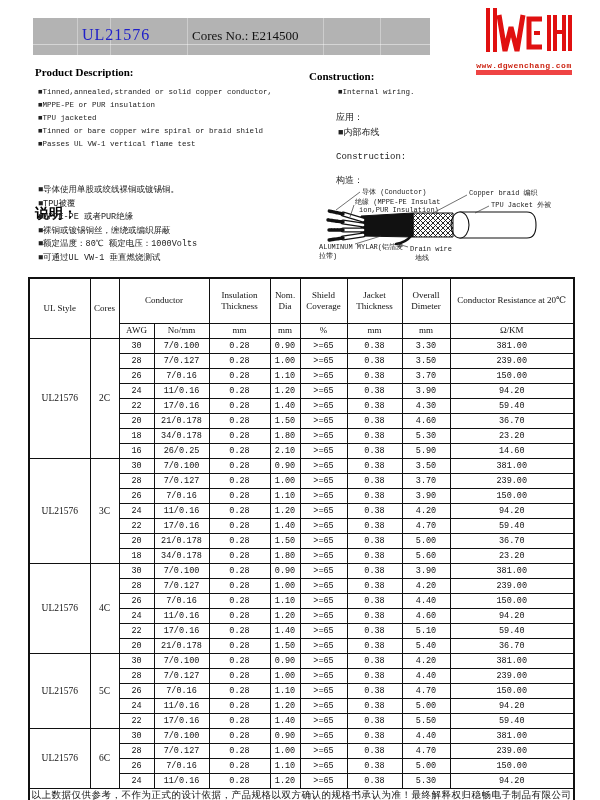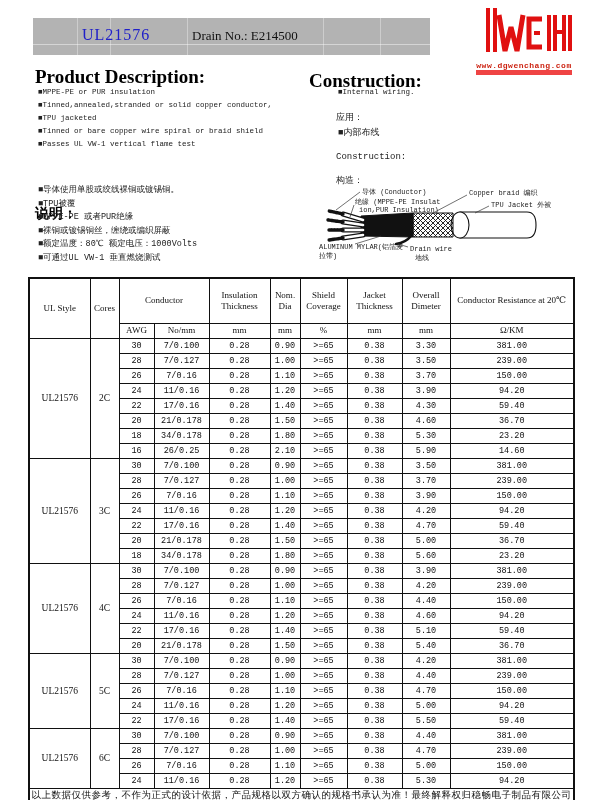--- a/index.html
+++ b/index.html
@@ -11,21 +11,21 @@
   .header-bar .hline { position:absolute; left:0; top:26px; width:100%; height:1px; background:rgba(255,255,255,.45); }
   .header-bar .vline { position:absolute; top:0; width:1px; height:100%; background:rgba(255,255,255,.35); }
   .ul-style { position:absolute; left:49px; top:8px; font-size:16px; letter-spacing:1px; color:#2020c8; font-family:"Liberation Serif","DejaVu Serif",serif; }
   .file-no  { position:absolute; left:159px; top:10px; font-size:13px; color:#111; font-family:"Liberation Serif","DejaVu Serif",serif; }
 
   .logo-wrap { position:absolute; left:468px; top:5px; width:112px; height:62px; text-align:center; }
   .logo-wrap svg { display:block; margin:0 auto; }
   .website { display:inline-block; margin-top:2px; font-size:8px; letter-spacing:.5px; color:#cc2211; border-bottom:5px solid #ef4444; font-weight:bold; }
 
   
-  .sec-title { position:absolute; font-family:"Liberation Serif","DejaVu Serif",serif; font-weight:bold; font-size:19px; color:#000; }
+  .sec-title { position:absolute; font-family:"Liberation Serif","DejaVu Serif",serif; font-weight:bold; font-size:11px; color:#000; }
   .sec-title-cn { position:absolute; font-family:"Liberation Serif","DejaVu Serif",serif; font-weight:bold; font-size:14px; color:#000000;margin-top:39px; }
   .bullets { position:absolute; list-style:none; }
   .bullets li { font-size:7.5px; line-height:13px; white-space:nowrap; color:#222; }
   .bullets-cn li { font-size:8.5px; line-height:13.5px; }
   .small-label { position:absolute; font-size:9px; color:#222;padding-left:27px; }
 
   
   .diagram { position:absolute; left:303px; top:183px; width:290px; height:93px; }
   .diagram text { font-family:"Liberation Mono","DejaVu Sans Mono",monospace; font-size:7px; fill:#222; }
 
@@ -43,21 +43,21 @@
 <body>
 
 <div class="header-bar">
   <div class="hline"></div>
   <div class="vline" style="left:44px"></div>
   <div class="vline" style="left:77px"></div>
   <div class="vline" style="left:154px"></div>
   <div class="vline" style="left:290px"></div>
   <div class="vline" style="left:347px"></div>
   <span class="ul-style">UL21576</span>
-  <span class="file-no">Drain No.: E214500</span>
+  <span class="file-no">Cores No.: E214500</span>
 </div>
 
 <div class="logo-wrap">
   <svg width="100" height="50" viewBox="0 0 100 50">
     <g stroke="#e01010" fill="none">
 
       <line x1="14" y1="3" x2="14" y2="47" stroke-width="4"></line>
       <line x1="21" y1="3" x2="21" y2="47" stroke-width="4"></line>
 
       <path d="M25,10 L31,46 L37,22 L43,46 L49,10" stroke-width="5"></path>
@@ -70,22 +70,22 @@
       <line x1="90" y1="10" x2="90" y2="46" stroke-width="4"></line>
       <line x1="96" y1="10" x2="96" y2="46" stroke-width="4"></line>
       <line x1="81" y1="27" x2="90" y2="27" stroke-width="4"></line>
     </g>
   </svg>
   <a class="website">www.dgwenchang.com</a>
 </div>
 
 <div class="sec-title" style="left:35px; top:66px;">Product Description:</div>
 <ul class="bullets" style="left:38px; top:86px;">
+  <li>■Tinned,annealed,stranded or solid copper conductor,</li>
   <li>■MPPE-PE or PUR insulation</li>
-  <li>■Tinned,annealed,stranded or solid copper conductor,</li>
   <li>■TPU jacketed</li>
   <li>■Tinned or bare copper wire spiral or braid shield</li>
   <li>■Passes UL VW-1 vertical flame test</li>
 </ul>
 
 <div class="sec-title-cn" style="left:35px; top:166px;">说明：</div>
 <ul class="bullets bullets-cn" style="left:38px; top:184px;">
   <li>■导体使用单股或绞线裸铜或镀锡铜。</li>
   <li>■TPU被覆</li>
   <li>■MPPE-PE 或者PUR绝缘</li>

